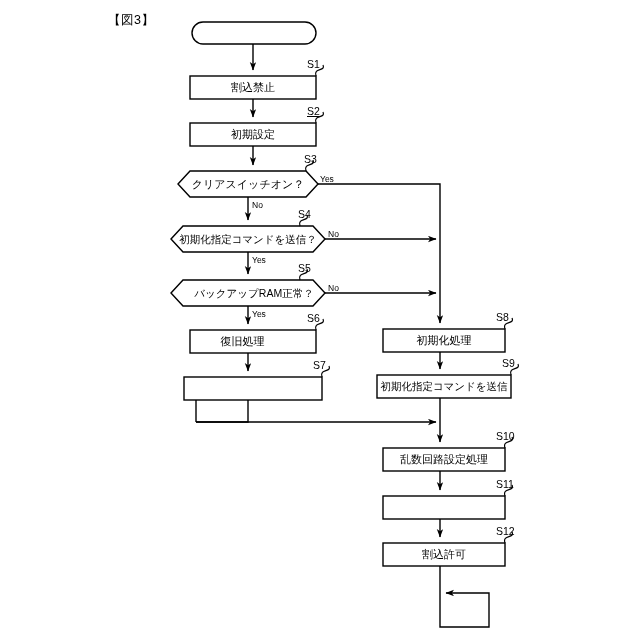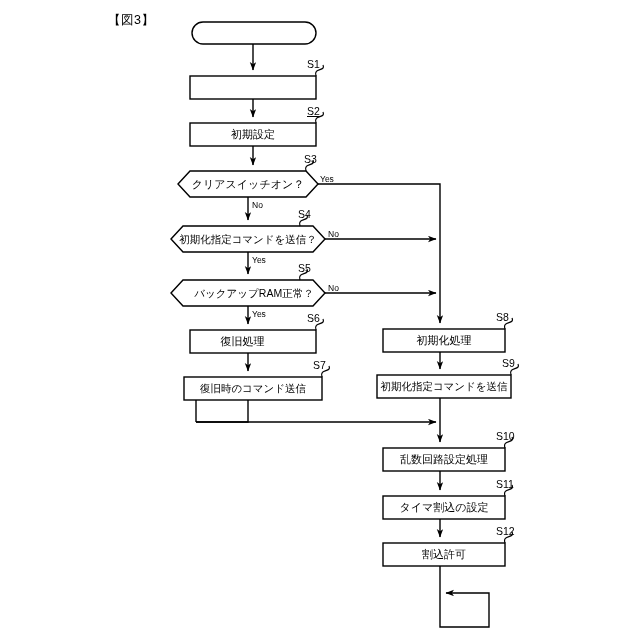--- a/index.html
+++ b/index.html
@@ -128,40 +128,39 @@
       <path d="M322,377 C319,368 332,373 329,366"></path>
       <path d="M505,329 C502,320 515,325 512,318"></path>
       <path d="M511,375 C508,366 521,371 518,364"></path>
       <path d="M505,448 C502,439 515,444 512,437"></path>
       <path d="M505,496 C502,487 515,492 512,485"></path>
       <path d="M505,543 C502,534 515,539 512,532"></path>
     </g>
   </svg>
 
 
+  <div class="node-text" style="left:190px;top:76px;width:126px;height:23px;">割込禁止</div>
 
   <div class="node-text" style="left:190px;top:123px;width:126px;height:23px;">初期設定</div>
 
   <div class="node-text" style="left:178px;top:171px;width:140px;height:26px;">クリアスイッチオン？</div>
 
   <div class="node-text small" style="left:171px;top:226px;width:154px;height:26px;">初期化指定コマンドを送信？</div>
 
   <div class="node-text small" style="left:177px;top:280px;width:154px;height:26px;">バックアップRAM正常？</div>
 
   <div class="node-text" style="left:190px;top:330px;width:105px;height:23px;">復旧処理</div>
 
-  <div class="node-text small" style="left:184px;top:377px;width:138px;height:23px;">復旧時のコマンド送信</div>
 
   <div class="node-text" style="left:383px;top:329px;width:122px;height:23px;">初期化処理</div>
 
   <div class="node-text small" style="left:377px;top:375px;width:134px;height:23px;">初期化指定コマンドを送信</div>
 
   <div class="node-text" style="left:383px;top:448px;width:122px;height:23px;">乱数回路設定処理</div>
 
-  <div class="node-text" style="left:383px;top:496px;width:122px;height:23px;">タイマ割込の設定</div>
 
   <div class="node-text" style="left:383px;top:543px;width:122px;height:23px;">割込許可</div>
 
   <div class="step-label" style="left:307px;top:58px;">S1</div>
   <div class="step-label" style="left:307px;top:105px;text-decoration:underline;">S2</div>
   <div class="step-label" style="left:304px;top:153px;">S3</div>
   <div class="step-label" style="left:298px;top:208px;">S4</div>
   <div class="step-label" style="left:298px;top:262px;">S5</div>
   <div class="step-label" style="left:307px;top:312px;">S6</div>
   <div class="step-label" style="left:313px;top:359px;">S7</div>

